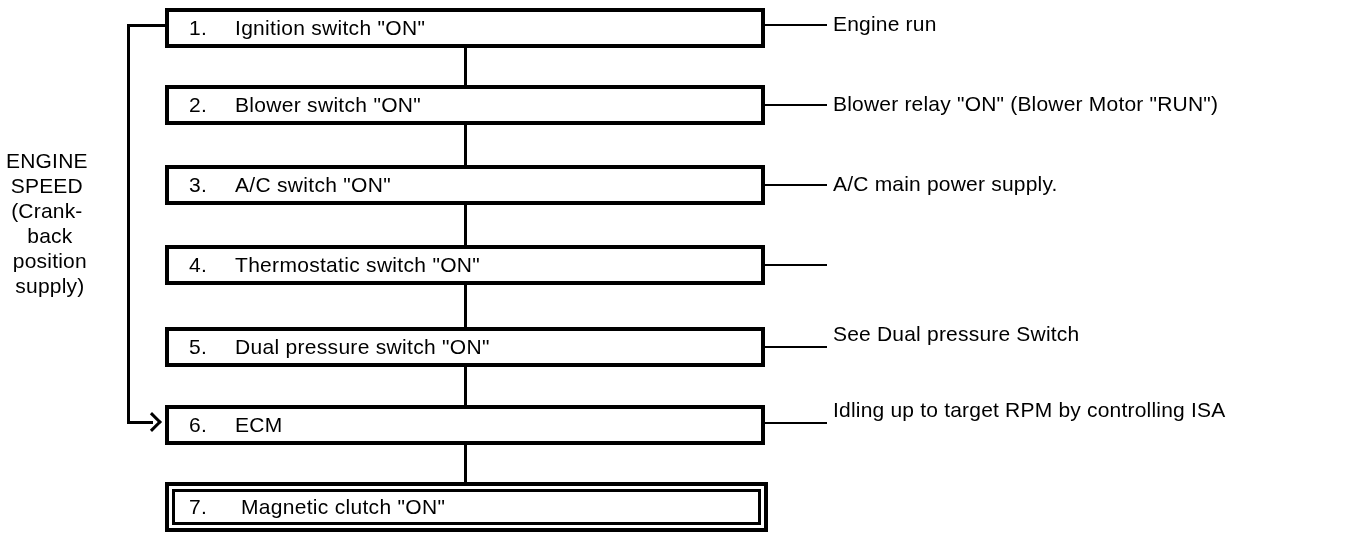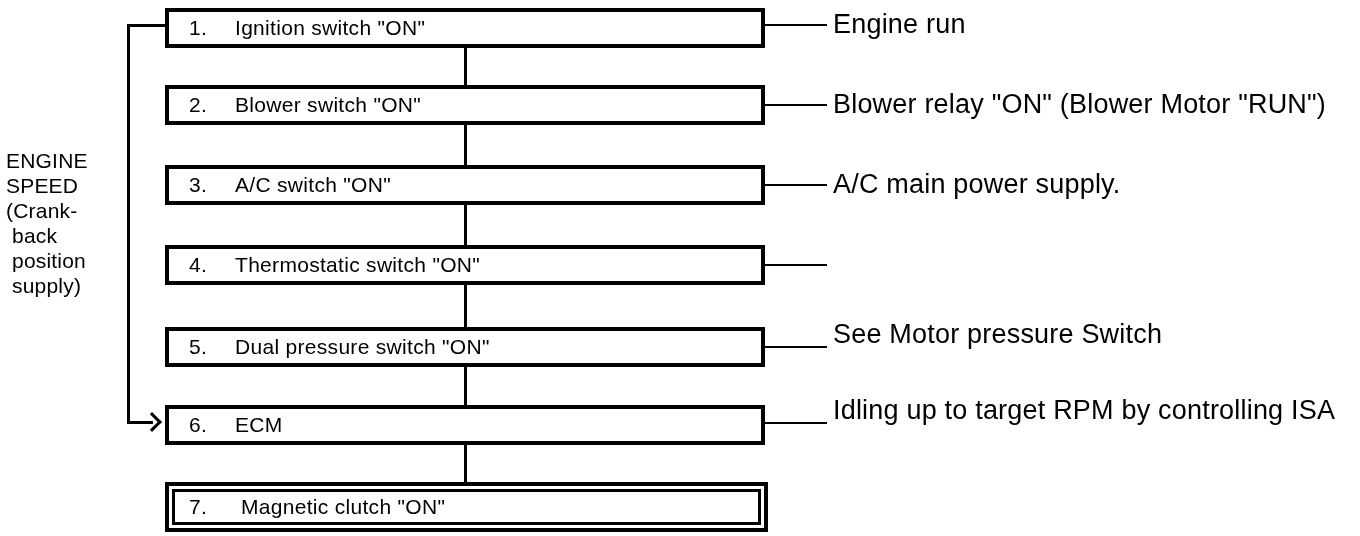--- a/index.html
+++ b/index.html
@@ -64,34 +64,35 @@
   .leader { position:absolute; left:765px; width:62px; height:2px; background:#000; }
   .l1 { top:24px; }
   .l2 { top:104px; }
   .l3 { top:184px; }
   .l4 { top:264px; }
   .l5 { top:346px; }
   .l6 { top:422px; }
   
   .annotation {
     position:absolute; left:833px;
-    font-size:27px; line-height:26px; letter-spacing:0.2px;
+    font-size:21px; line-height:26px; letter-spacing:0.2px;
     white-space:nowrap;
   }
   .a1 { top:11px; }
   .a2 { top:91px; }
   .a3 { top:171px; }
   .a4 { top:251px; }
   .a5 { top:321px; }
   .a6 { top:397px; }
   
   .side-label {
     position:absolute; left:6px; top:148px;
     font-size:21px; line-height:25px; letter-spacing:0.2px;
     white-space:nowrap;
+    text-align:center;
   }
   .side-label .indent { padding-left:6px; }
 </style>
 </head>
 <body>
 
 <div class="canvas">
 
   <div class="side-label">
     <div>ENGINE</div>
@@ -155,19 +156,19 @@
   <div class="annotation a1">
     <div>Engine run</div>
   </div>
   <div class="annotation a2">
     <div>Blower relay "ON" (Blower Motor "RUN")</div>
   </div>
   <div class="annotation a3">
     <div>A/C main power supply.</div>
   </div>
   <div class="annotation a5">
-    <div>See Motor pressure Switch</div>
+    <div>See Dual pressure Switch</div>
   </div>
   <div class="annotation a6">
     <div>Idling up to target RPM by controlling ISA</div>
   </div>
 
 </div>
 
 </body></html>

